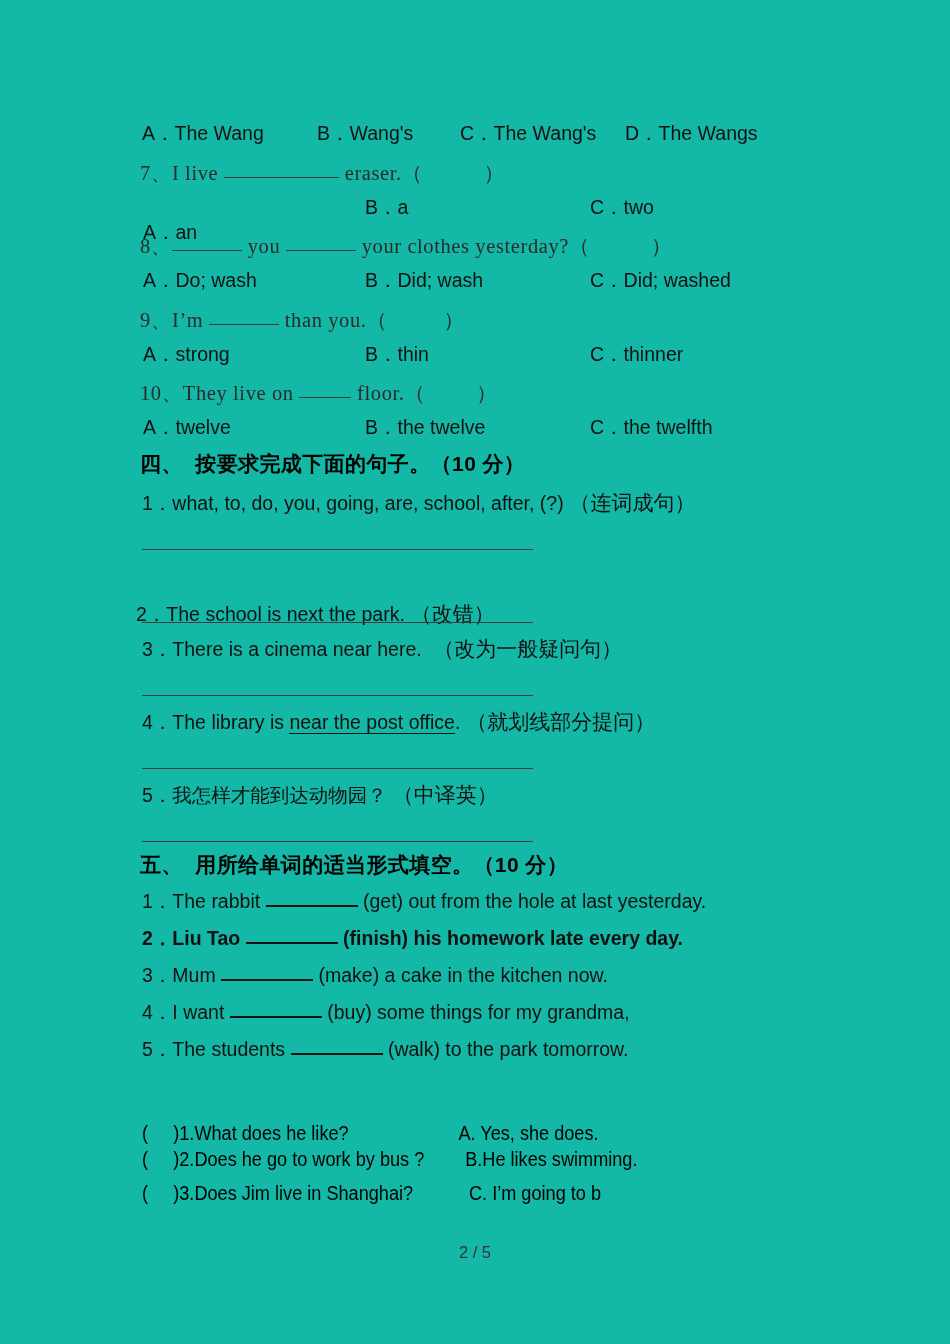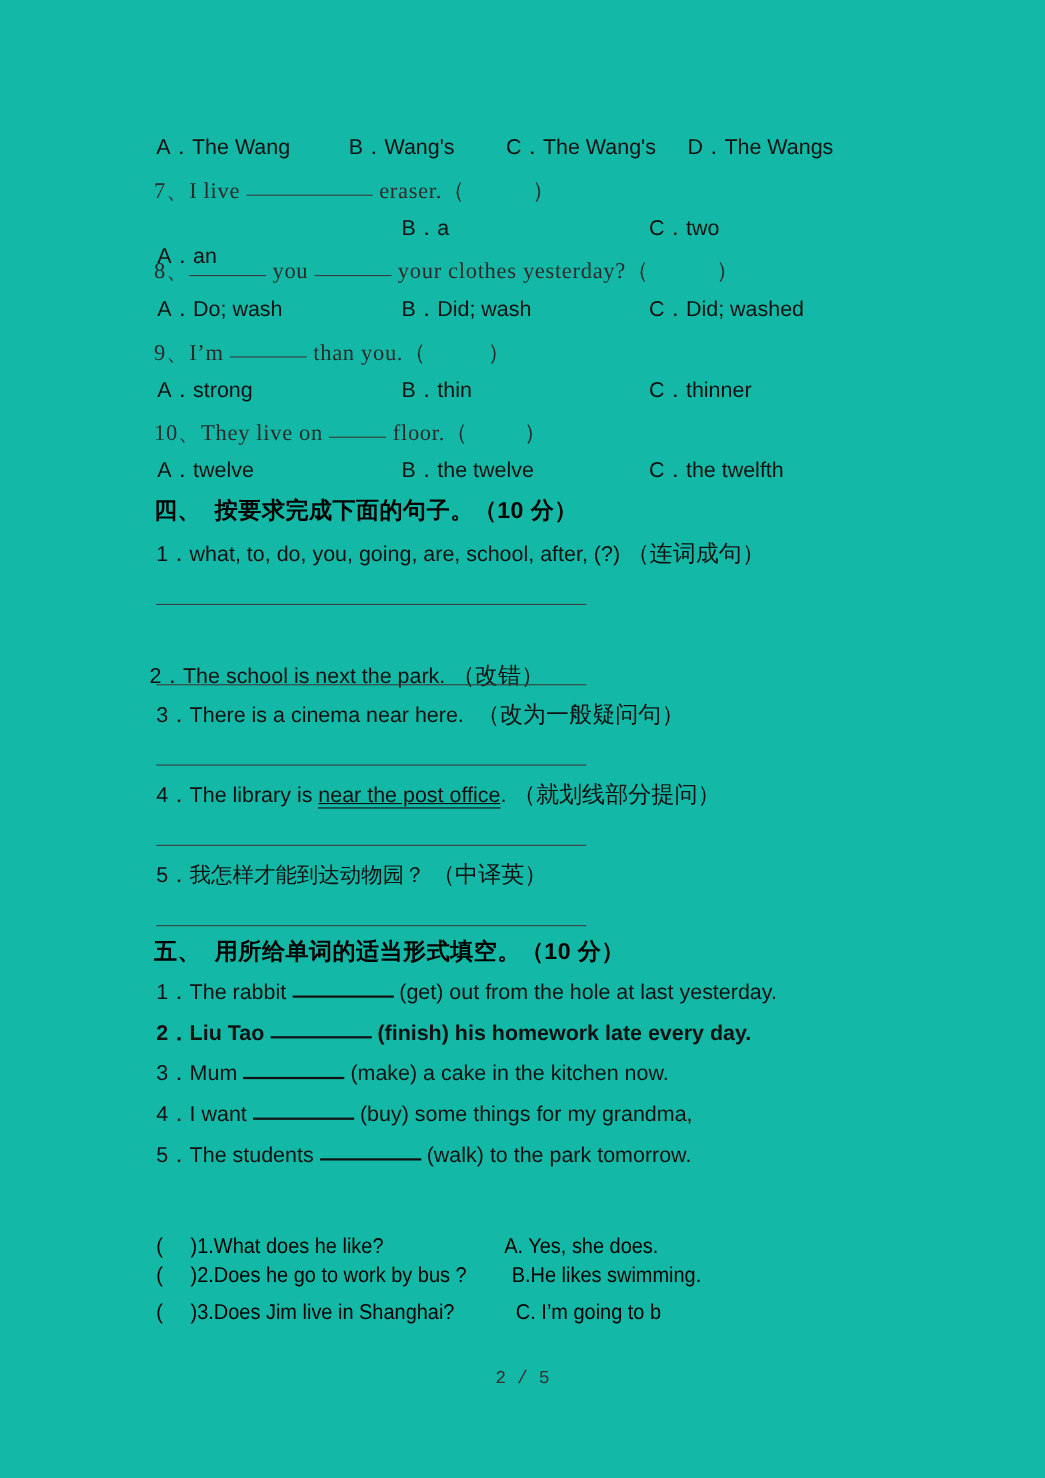--- a/index.html
+++ b/index.html
@@ -57,21 +57,20 @@
     font-family: "Liberation Sans", sans-serif;
     font-size: 19.5px;
     color: #111;
     white-space: pre;
   }
   .hint {
     font-size: 21px;
   }
   .uline-txt {
     border-bottom: 1.6px solid #111;
-    text-decoration: underline;
   }
   .ansline {
     height: 0;
     border-bottom: 1.8px solid #3d3d3d;
   }
   .fillblank {
     display: inline-block;
     border-bottom: 2px solid #111;
     vertical-align: 1px;
   }
@@ -80,21 +79,21 @@
     font-size: 19.5px;
     color: #000;
     white-space: pre;
     transform: scaleX(0.93);
     transform-origin: left center;
   }
   .match .ansA {
     display: inline-block;
   }
   .footer {
-    font-family: Liberation Mono, monospace;
+    font-family: Liberation Sans, sans-serif;
     font-size: 16.5px;
     color: #333;
     text-align: center;
   }
 
   
   .row { position: absolute; }
 </style>
 </head>
 <body>

